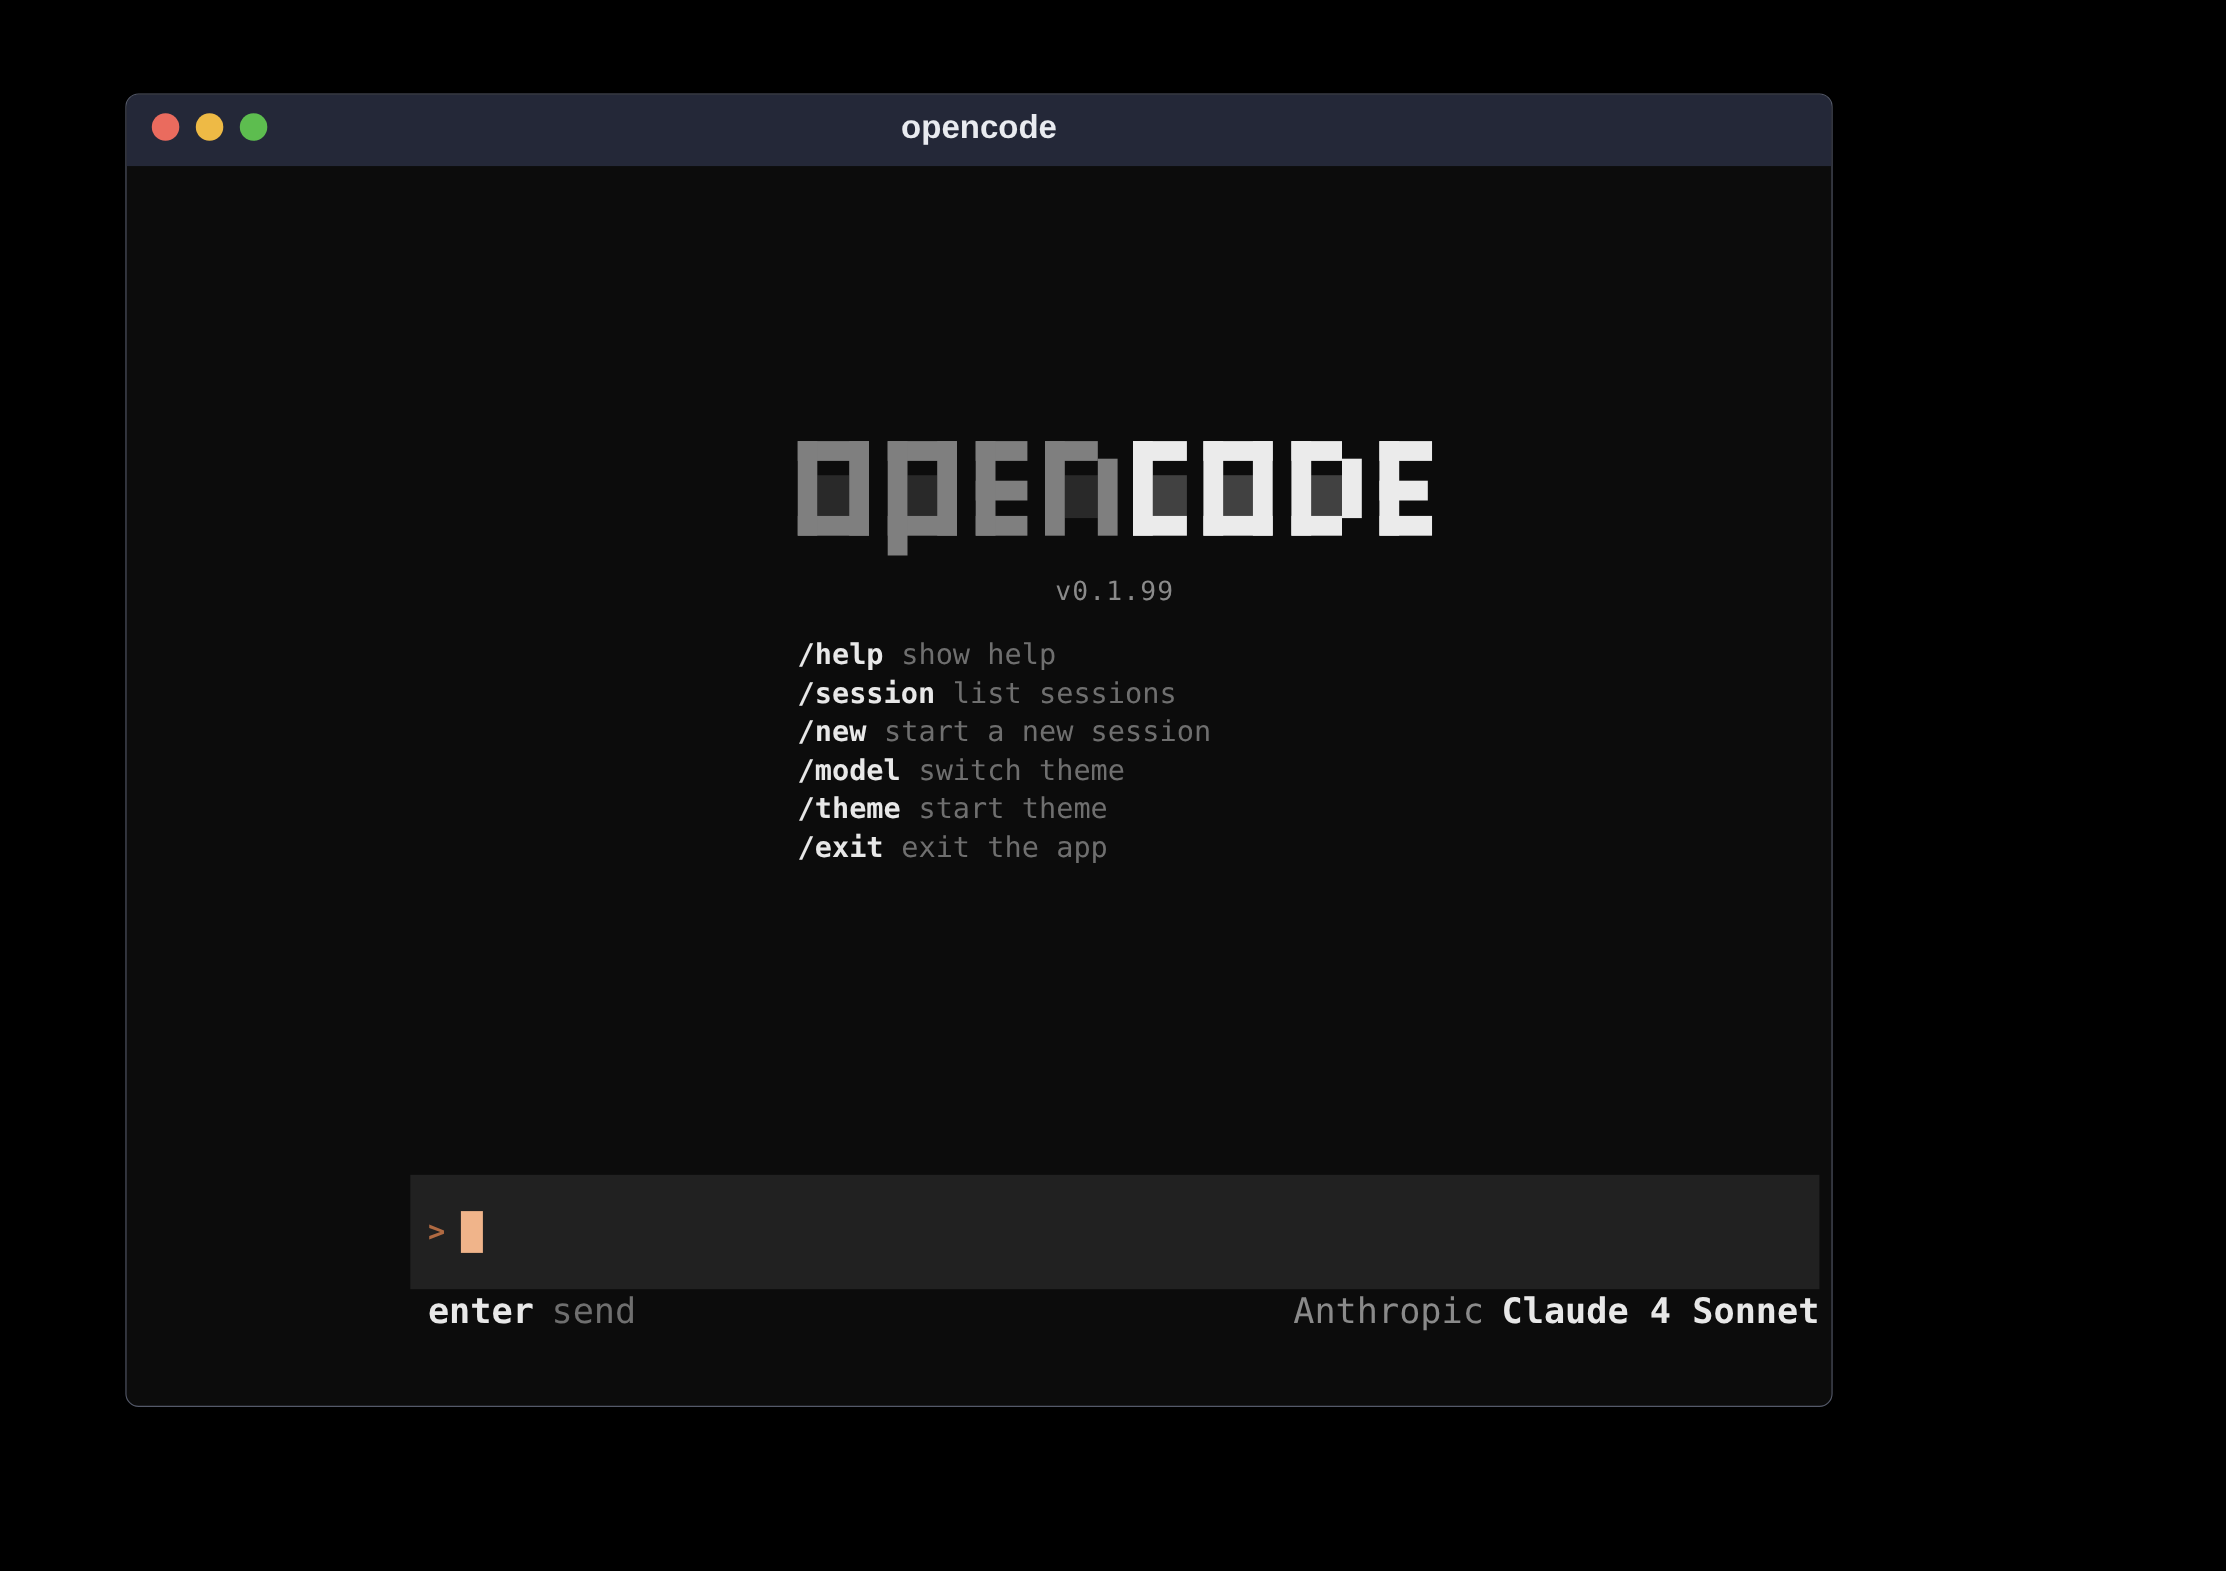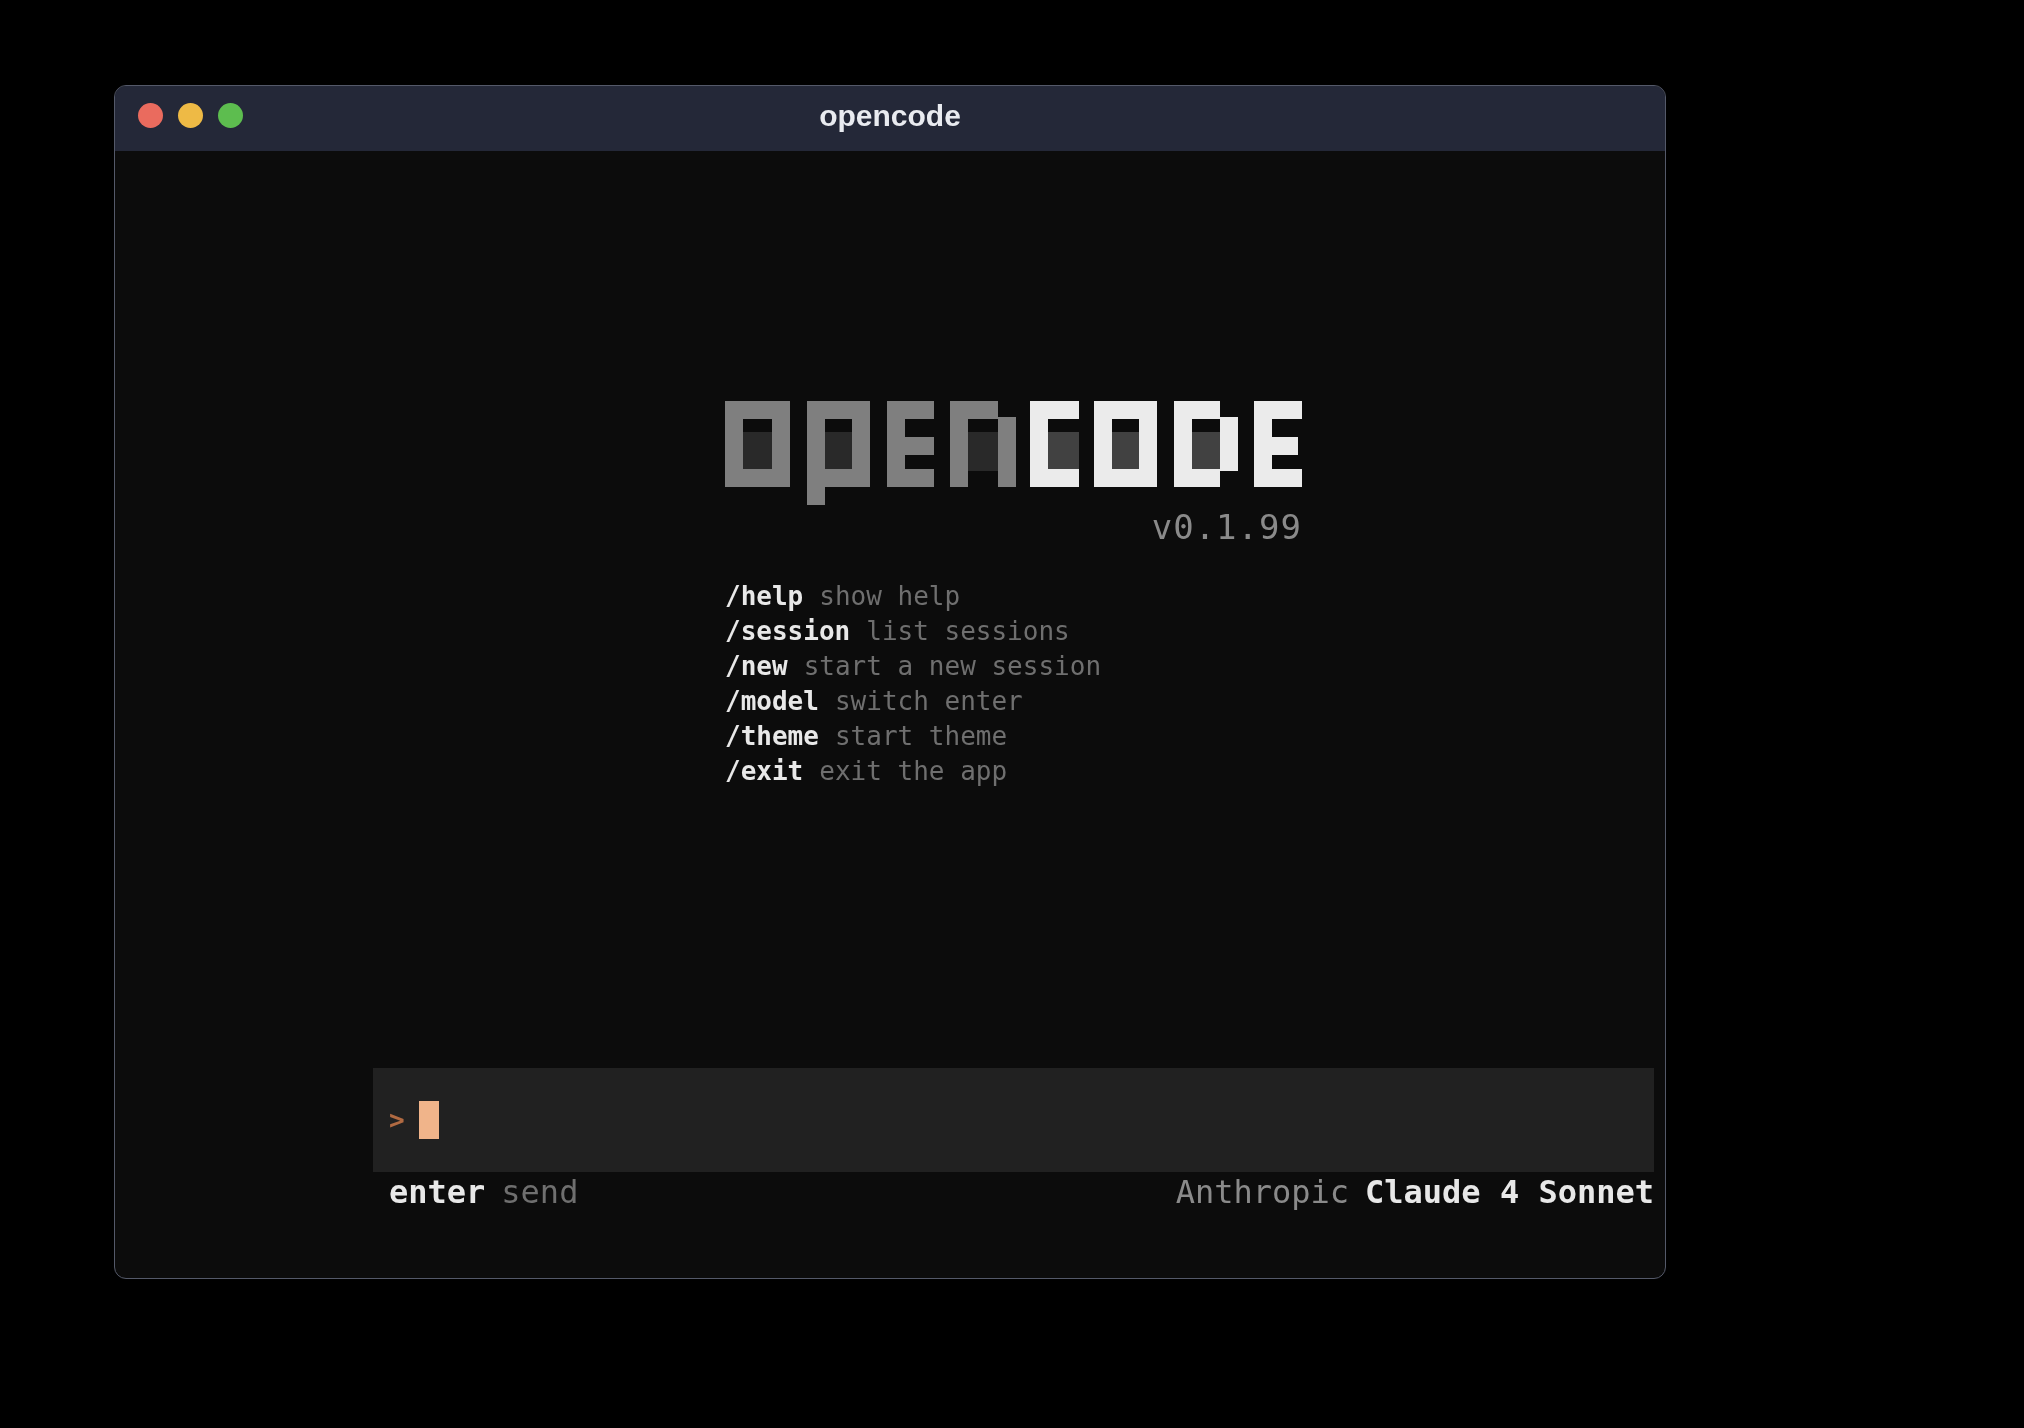--- a/index.html
+++ b/index.html
@@ -35,21 +35,21 @@
   .content { position:relative; height:1129px; }
 
   .hero { position:absolute; left:610px; top:250px; width:577px; }
   .logo { display:block; width:577px; height:106px; }
   .logo .gray   { fill:var(--logo-gray,#7f7f7f); }
   .logo .white  { fill:var(--logo-white,#ebebeb); }
   .logo .shadow-gray  { fill:var(--logo-shadow-gray,#292929); }
   .logo .shadow-white { fill:var(--logo-shadow-white,#414141); }
 
   .version {
-    margin-top:6px; text-align:right; font-size:34px; line-height:28px;
+    margin-top:16px; text-align:center; font-size:24px; line-height:28px;
     color:var(--version-text,#8a8a8a); letter-spacing:1px;
   }
 
   .commands { position:absolute; left:610px; top:428px; }
   .cmd-row { font-size:26px; line-height:35px; white-space:pre; }
   .cmd-name { color:var(--text-primary,#e8e8e8); font-weight:700; }
   .cmd-desc { color:var(--text-muted,#6f6f6f); margin-left:16px; }
 
   .inputbar {
     position:absolute; left:258px; top:917px; width:1281px; height:104px;
@@ -135,21 +135,21 @@
               <rect x="529" y="0" width="18" height="86"></rect>
           </g>
         </svg>
         <div class="version">v0.1.99</div>
       </div>
 
       <div class="commands">
         <div class="cmd-row"><span class="cmd-name">/help</span><span class="cmd-desc">show help</span></div>
         <div class="cmd-row"><span class="cmd-name">/session</span><span class="cmd-desc">list sessions</span></div>
         <div class="cmd-row"><span class="cmd-name">/new</span><span class="cmd-desc">start a new session</span></div>
-        <div class="cmd-row"><span class="cmd-name">/model</span><span class="cmd-desc">switch enter</span></div>
+        <div class="cmd-row"><span class="cmd-name">/model</span><span class="cmd-desc">switch theme</span></div>
         <div class="cmd-row"><span class="cmd-name">/theme</span><span class="cmd-desc">start theme</span></div>
         <div class="cmd-row"><span class="cmd-name">/exit</span><span class="cmd-desc">exit the app</span></div>
       </div>
 
       <div class="inputbar">
         <span class="prompt">&gt;</span>
         <span class="cursor"></span>
       </div>
 
       <div class="statusline">

